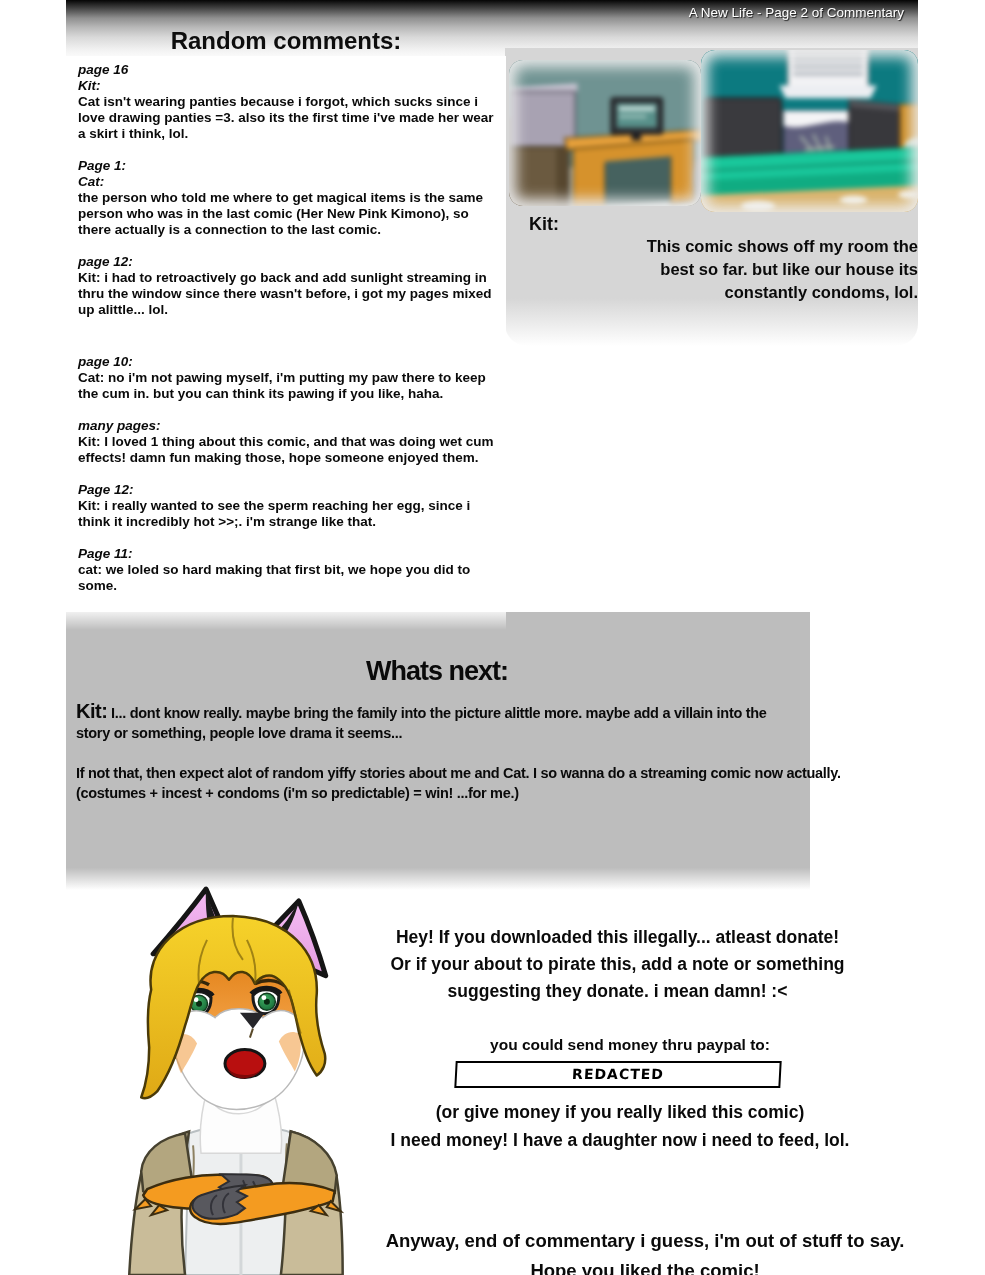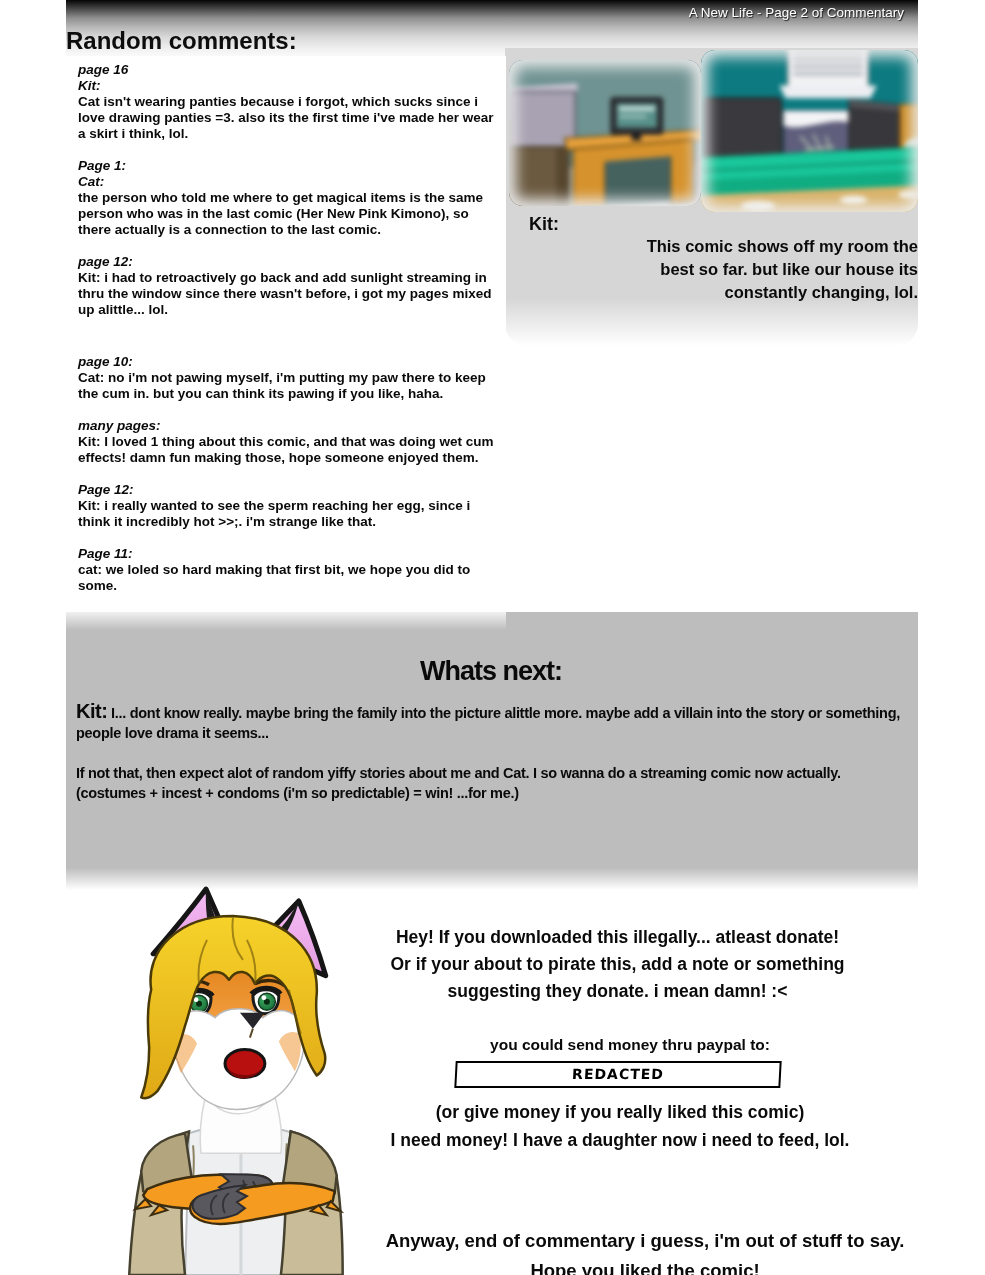--- a/index.html
+++ b/index.html
@@ -15,21 +15,21 @@
     left:66px;top:0;width:852px;height:60px;
     background:linear-gradient(180deg,#050505 0%,#3c3c3c 12%,#8f8f8f 30%,#b9b9b9 46%,#d9d9d9 62%,#f1f1f1 82%,#ffffff 100%);
   }
   #header-title{
     position:absolute;top:5px;right:14px;
     color:#ffffff;font-weight:normal;font-size:13.5px;
     text-shadow:1px 1px 1px #1a1a1a;
   }
   
   #comments-heading{
-    left:66px;top:27px;width:440px;
+    left:66px;top:27px;width:440px;text-align:center;
     font-size:24px;font-weight:bold;color:#0d0d0d;z-index:4;
   }
   #comments-panel{
     left:66px;top:56px;width:440px;height:574px;z-index:3;
     background:linear-gradient(180deg,#ffffff 0%,#ffffff 96%,rgba(255,255,255,0) 100%);
     box-sizing:border-box;padding:6px 6px 0 12px;
   }
   .comment{margin-bottom:16px;font-size:13.5px;line-height:16px;font-weight:bold;color:#0a0a0a;width:424px;}
   .comment.gap-after{margin-bottom:36px;}
   .c-head{white-space:nowrap;font-style:italic;}
@@ -46,21 +46,21 @@
     box-shadow:inset 0 0 14px 7px rgba(236,236,236,.95);
     pointer-events:none;
   }
   #room-left{left:4px;top:12px;width:192px;height:146px;}
   #room-right{left:196px;top:2px;width:217px;height:162px;}
   #kit-caption{position:absolute;left:0;top:166px;width:413px;color:#0a0a0a;}
   #kit-speaker{margin-left:24px;font-size:18px;font-weight:bold;}
   .kit-line{text-align:right;font-size:16.5px;font-weight:bold;line-height:23px;}
   
   #whatsnext-panel{
-    left:66px;top:612px;width:852px;height:278px;z-index:2;
+    left:66px;top:612px;width:744px;height:278px;z-index:2;
     background:linear-gradient(180deg,#bdbdbd 0%,#bdbdbd 92%,rgba(189,189,189,0) 100%);
     box-sizing:border-box;padding:44px 12px 0 10px;color:#0a0a0a;
   }
   #whatsnext-heading{
     text-align:center;font-size:27px;font-weight:bold;letter-spacing:-1px;
     margin-bottom:14px;
   }
   .wn-para{font-size:14.5px;line-height:20px;font-weight:bold;letter-spacing:-0.3px;margin-bottom:20px;}
   .wn-big{font-size:20px;letter-spacing:-0.5px;}
   .wn-para .nowrap{white-space:nowrap;display:block;}
@@ -169,21 +169,21 @@
       <ellipse cx="60" cy="152" rx="16" ry="5" fill="#f4f2ea"></ellipse>
       <ellipse cx="150" cy="146" rx="13" ry="4" fill="#f4f2ea"></ellipse>
       <ellipse cx="202" cy="141" rx="10" ry="3.5" fill="#f4f2ea"></ellipse>
     </svg>
   </div>
 
   <div id="kit-caption">
     <div id="kit-speaker">Kit:</div>
     <div class="kit-line">This comic shows off my room the</div>
     <div class="kit-line">best so far. but like our house its</div>
-    <div class="kit-line">constantly changing, lol.</div>
+    <div class="kit-line">constantly condoms, lol.</div>
   </div>
 </div>
 
 <div class="abs" id="whatsnext-panel">
   <div id="whatsnext-heading">Whats next:</div>
   <div class="wn-para">
     <span class="wn-big">Kit:</span>
     <span>I... dont know really. maybe bring the family into the picture alittle more. maybe add a villain into the story or something, people love drama it seems...</span>
   </div>
   <div class="wn-para">

